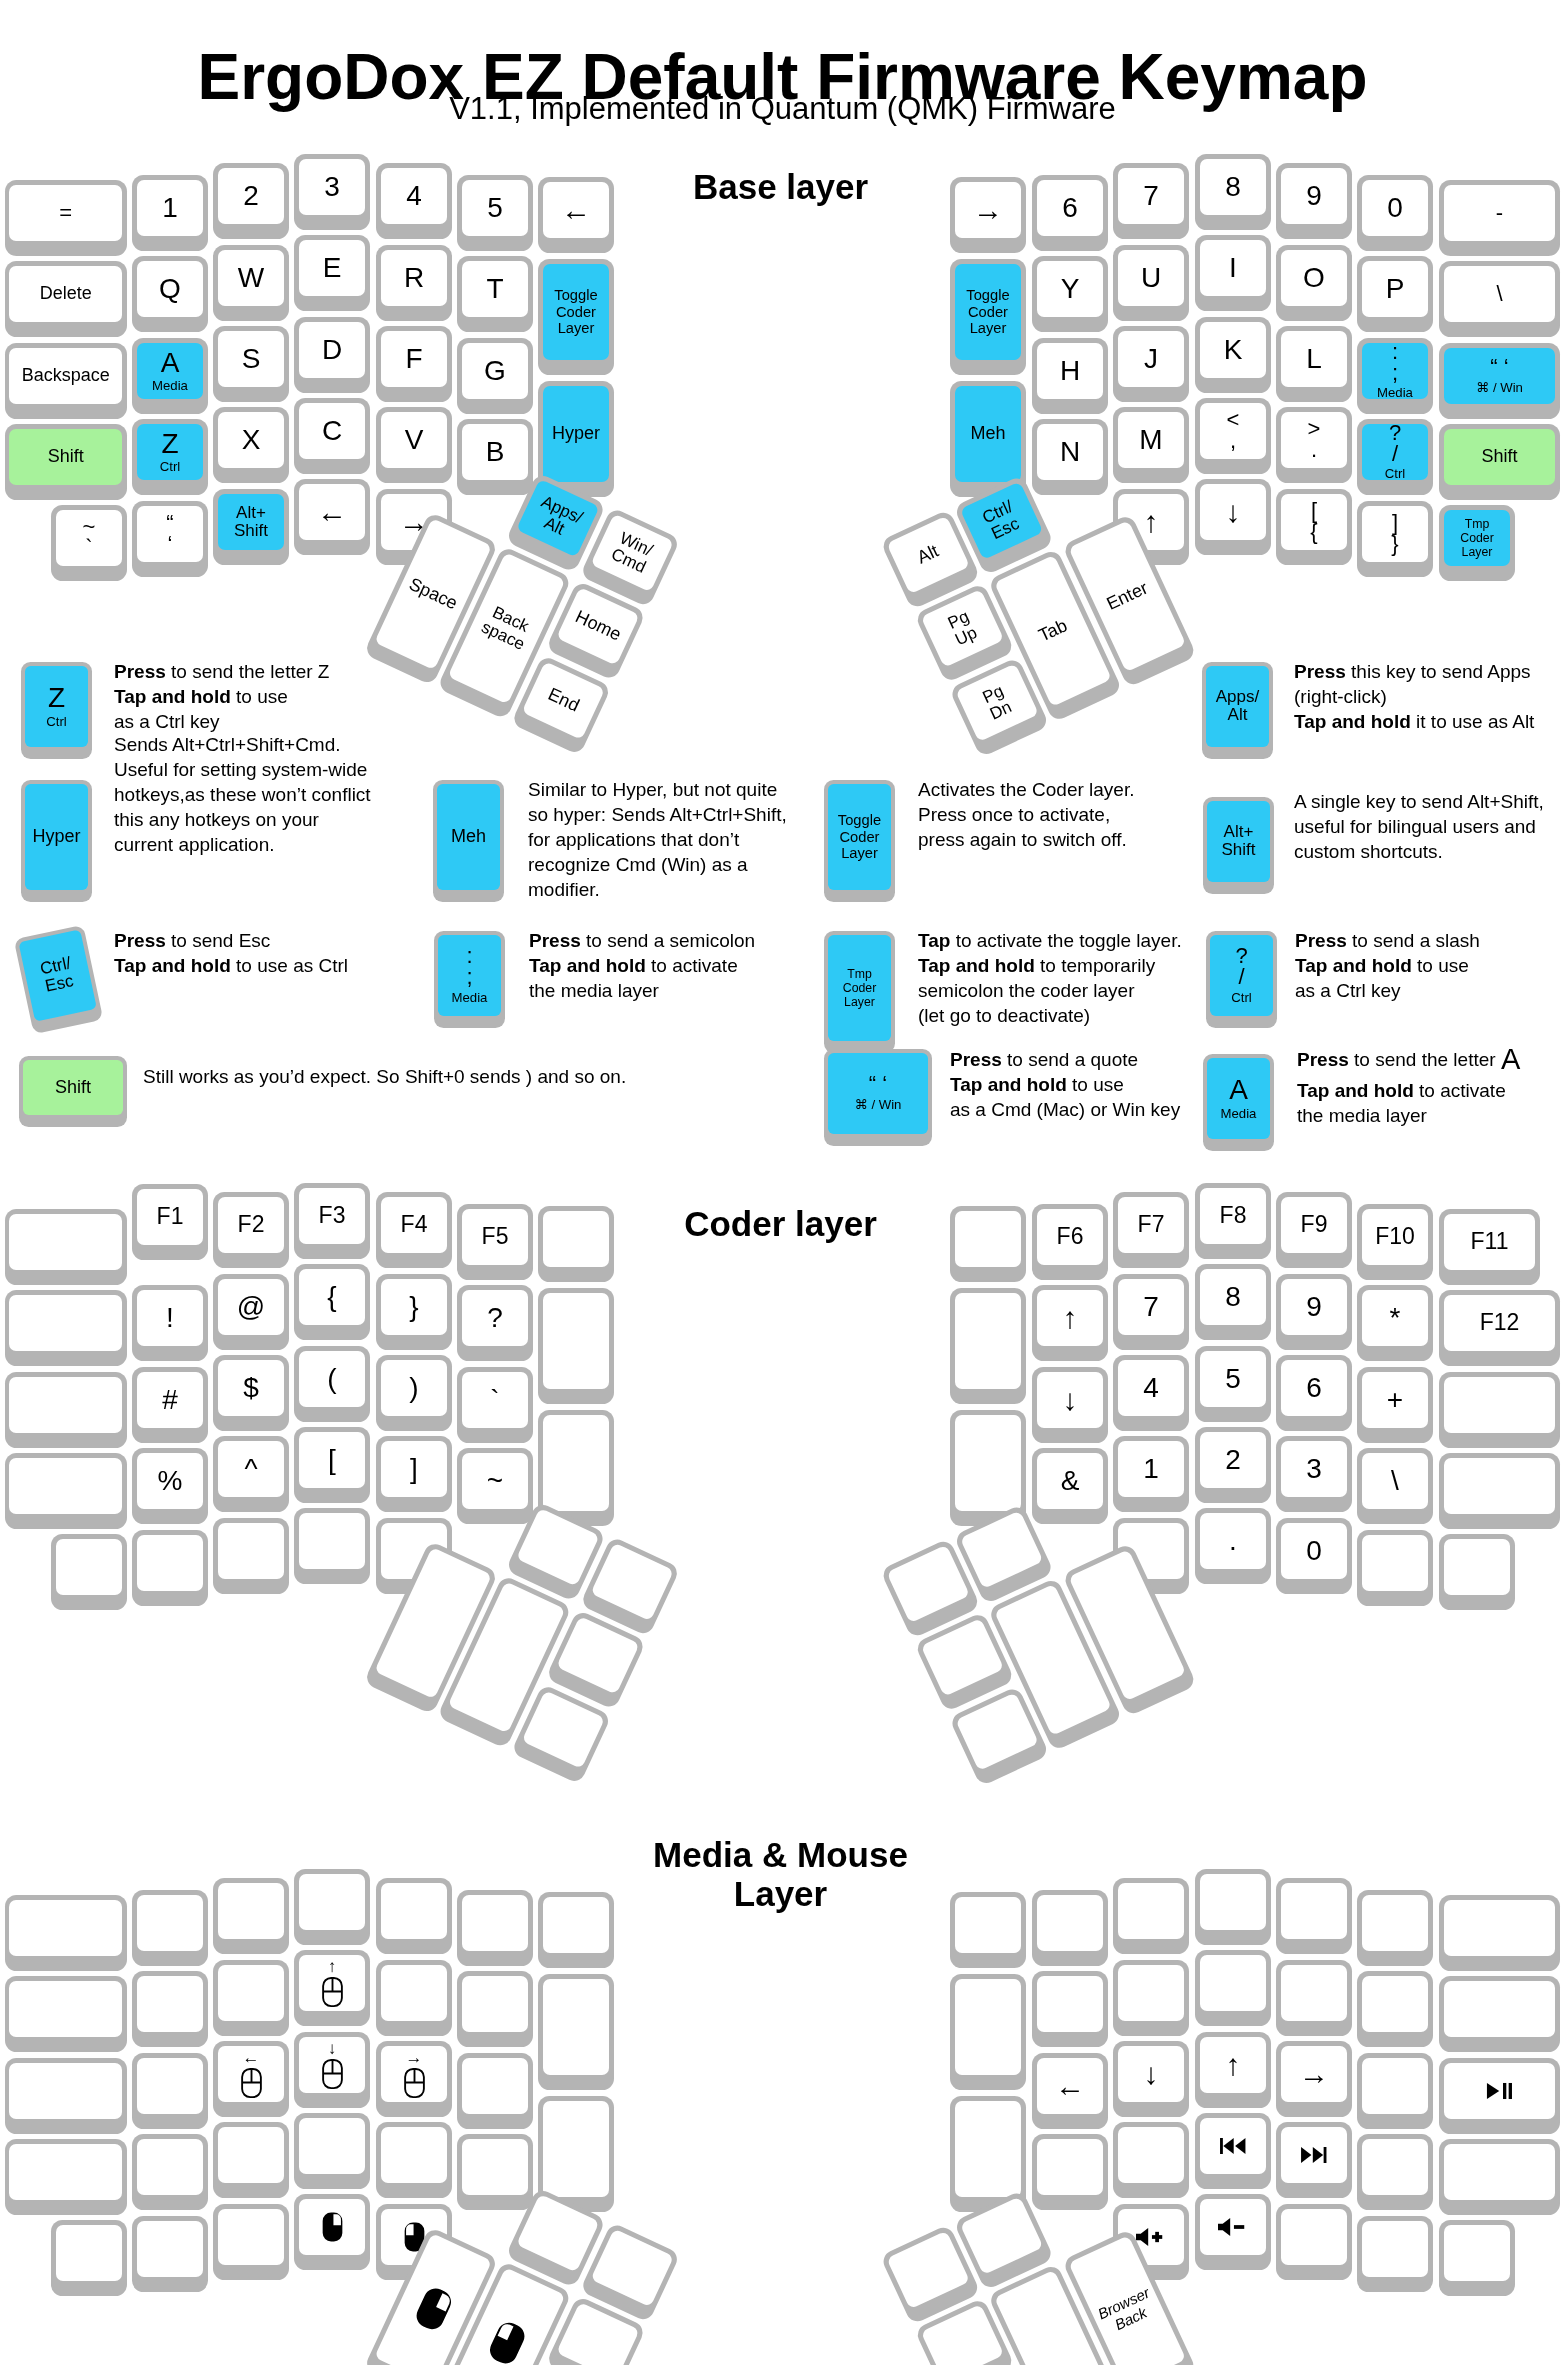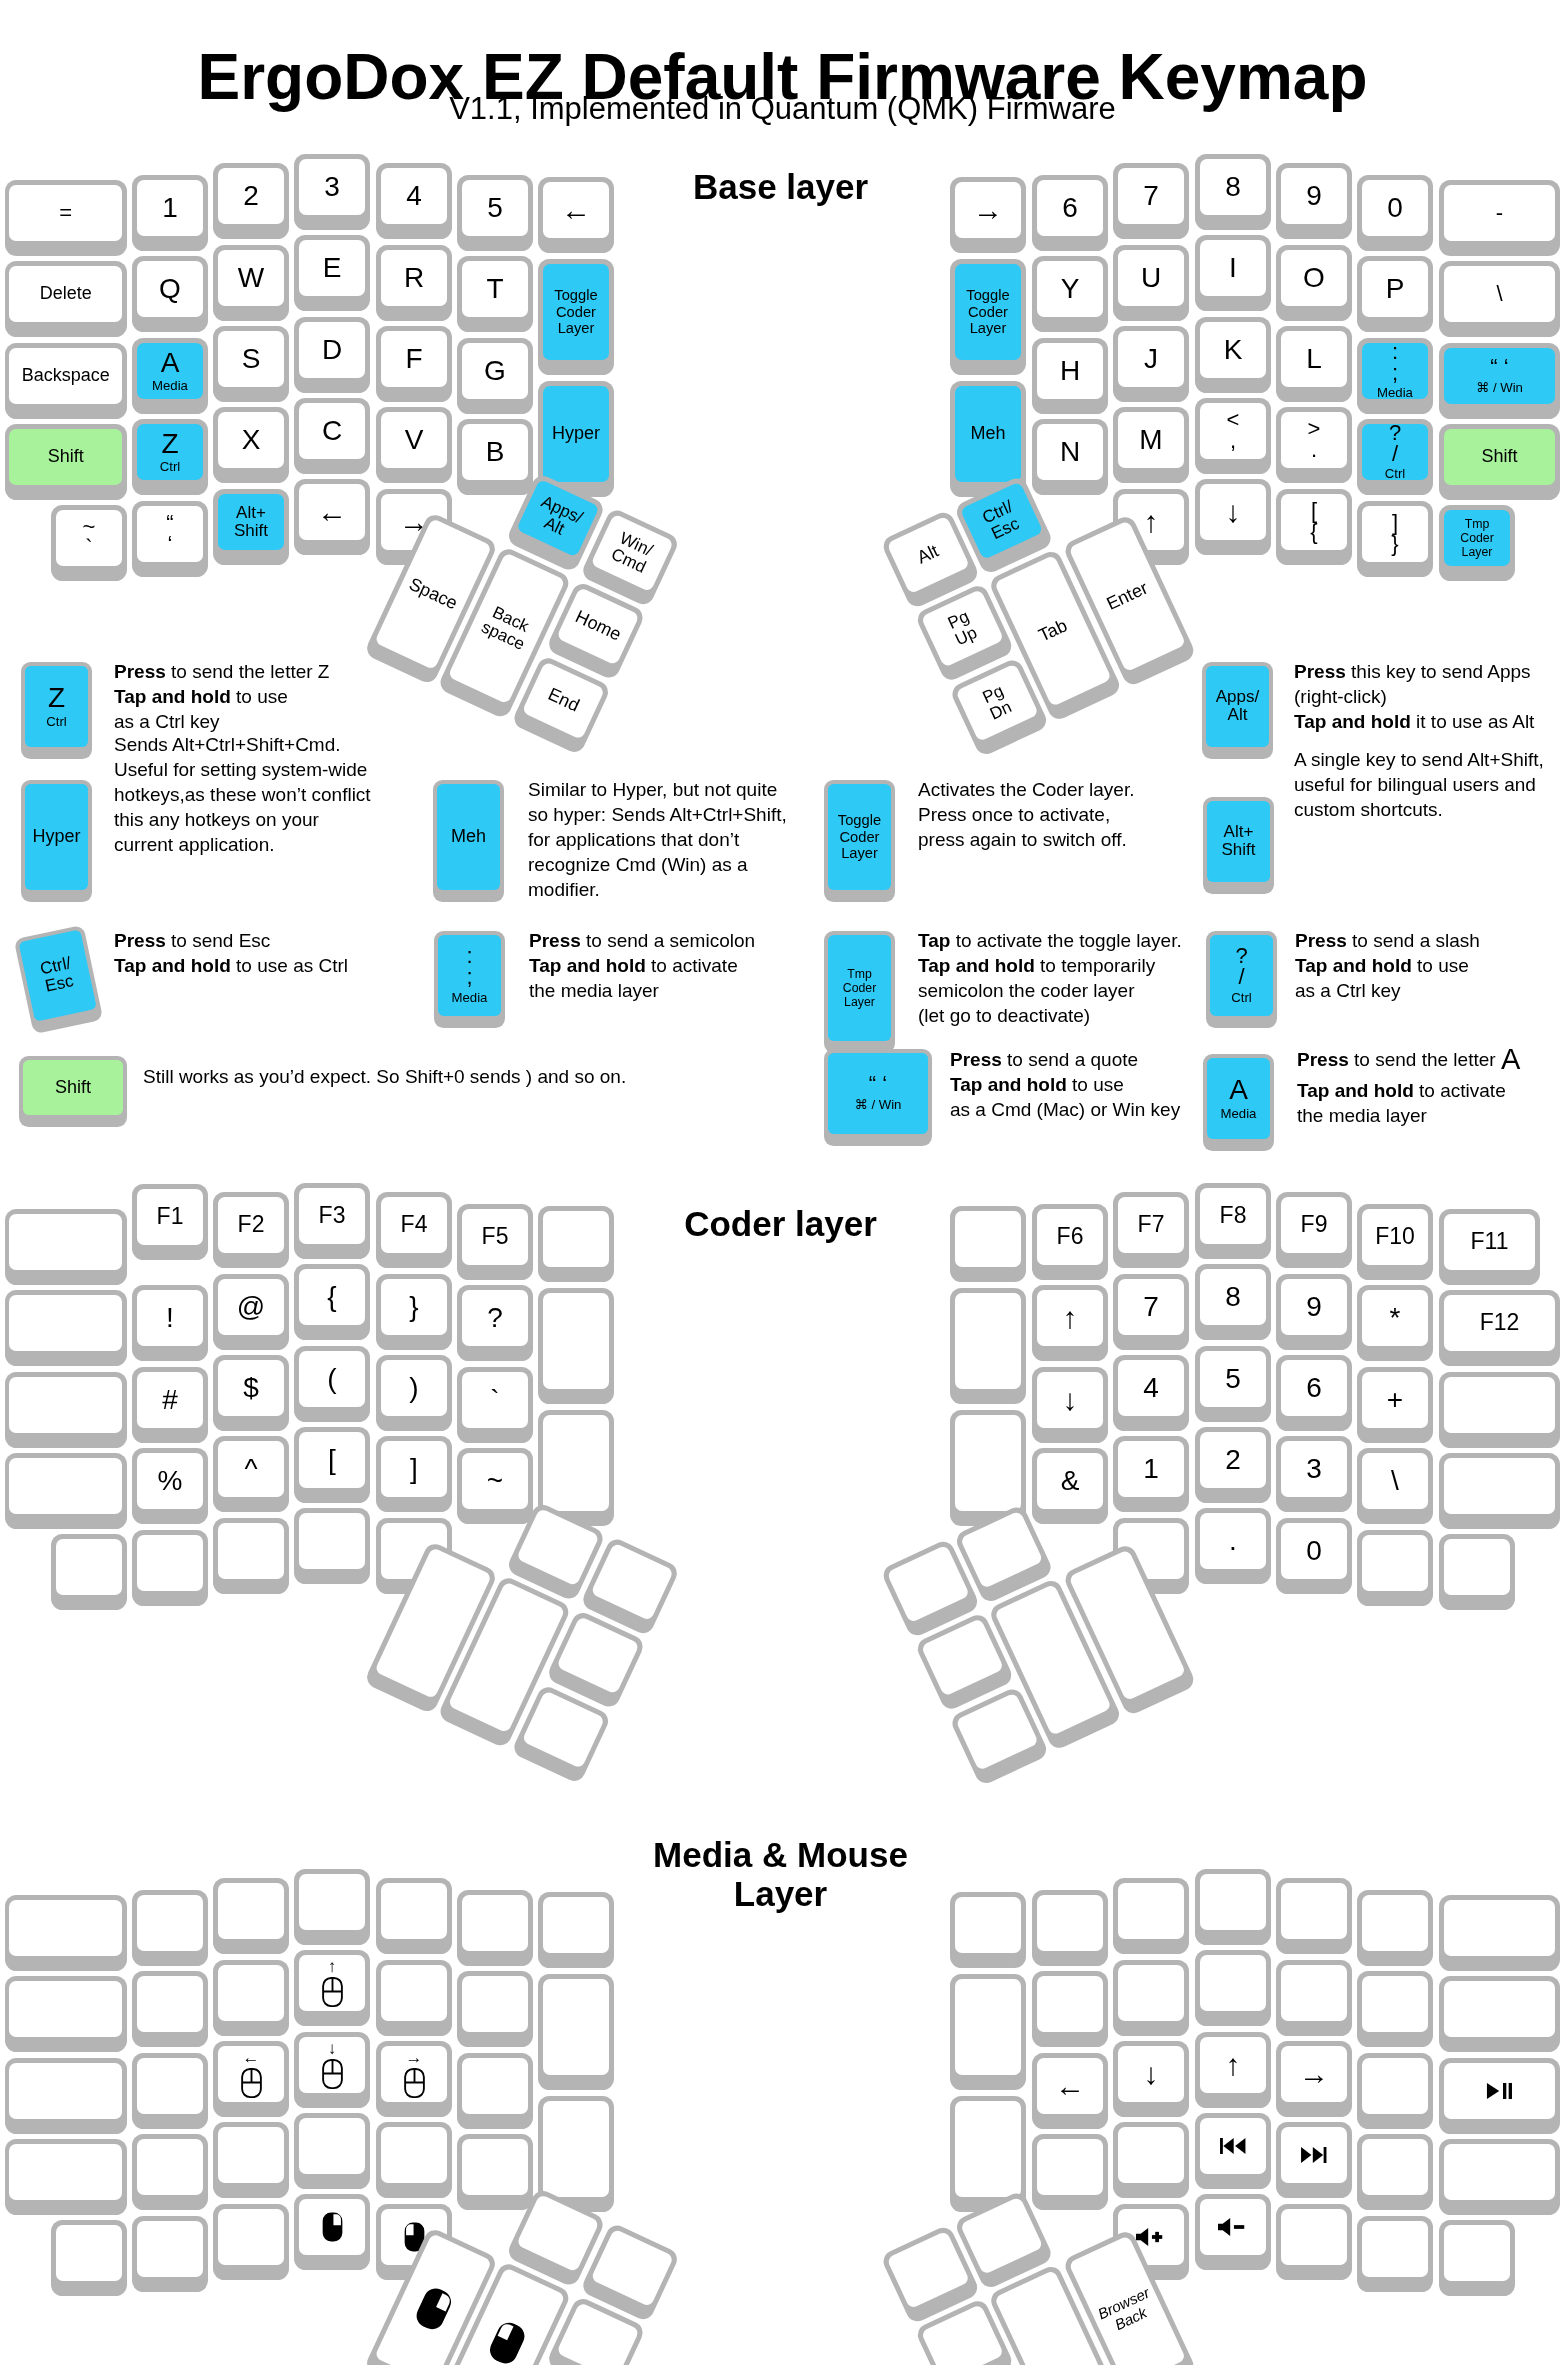--- a/index.html
+++ b/index.html
@@ -1443,21 +1443,21 @@
       <div>press again to switch off.</div>
     </div>
     <div class="kb mini" style="left: 1203px; top: 797px; width: 71px; height: 97px;">
       <div class="kf c-cyan">
         <div class="t-word2">
           <div>Alt+</div>
           <div>Shift</div>
         </div>
       </div>
     </div>
-    <div class="ltext" style="left: 1294px; top: 747px;">
+    <div class="ltext" style="left: 1294px; top: 789px;">
       <div>A single key to send Alt+Shift,</div>
       <div>useful for bilingual users and</div>
       <div>custom shortcuts.</div>
     </div>
     <div class="kb mini" style="left: 23px; top: 931px; width: 71px; height: 97px; transform: rotate(-12deg);">
       <div class="kf c-cyan">
         <div class="t-word2">
           <div>Ctrl/</div>
           <div>Esc</div>
         </div>

